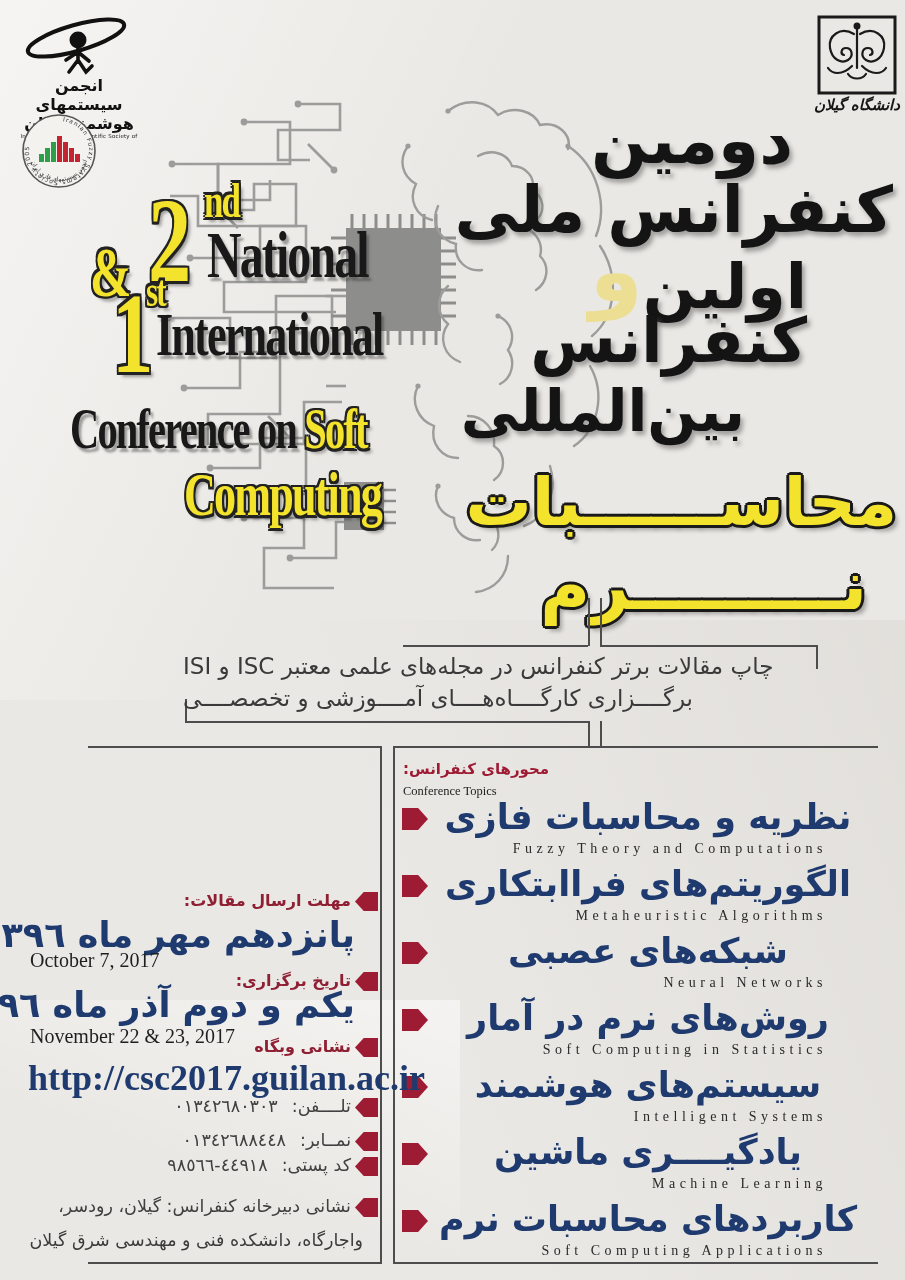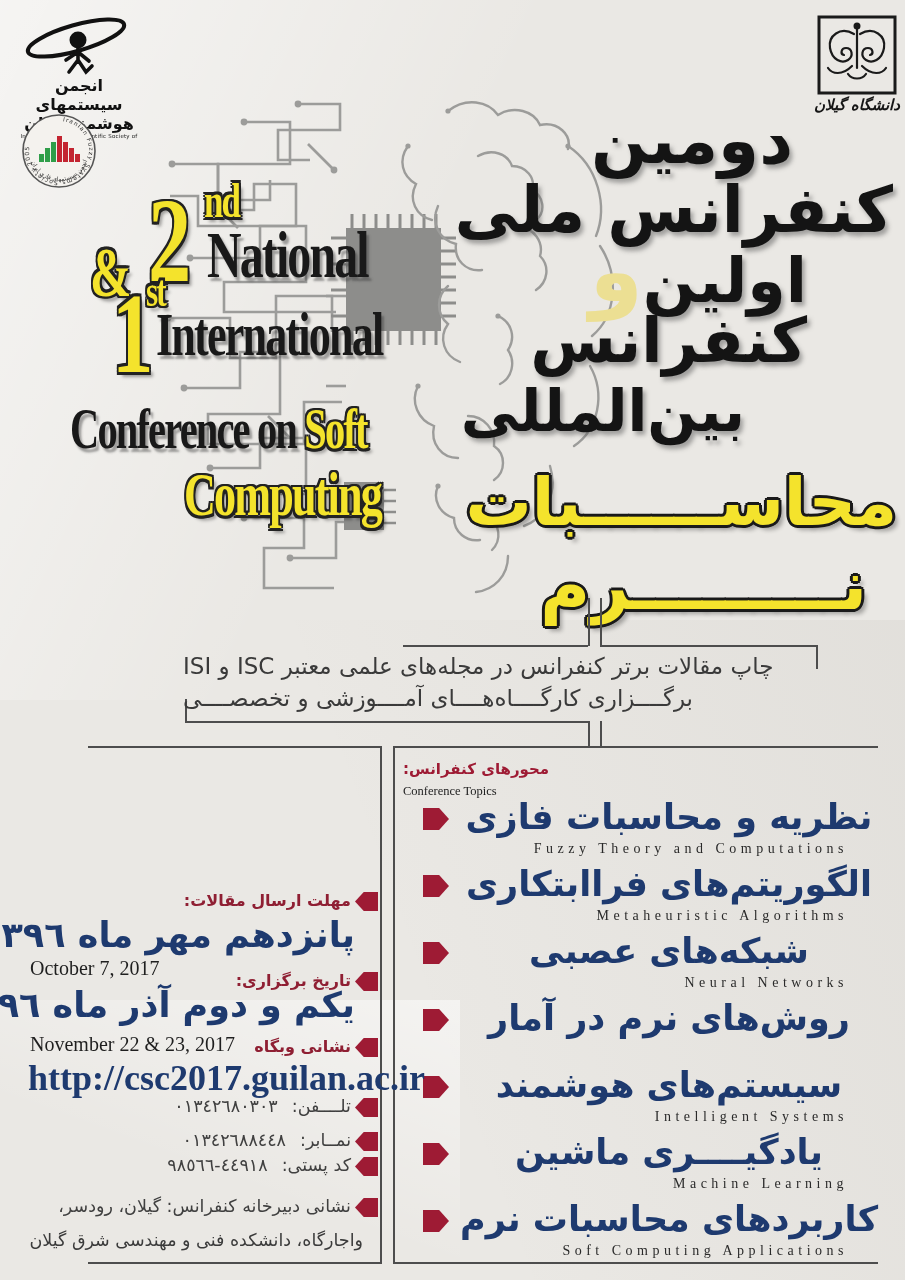--- a/index.html
+++ b/index.html
@@ -52,33 +52,33 @@
          clip-path:polygon(100% 50%,62% 0,0 0,0 100%,62% 100%);}
 
   
   #info{left:0;top:885px;width:381px;height:395px;direction:rtl;}
   #info .row{position:absolute;right:0;width:413px;white-space:nowrap;}
   .lbl{color:#8f1f33;font-weight:bold;font-size:16px;}
   .lblrow{padding-left:0;text-align:right;padding-right:30px;box-sizing:border-box;}
   .lblrow .arr-l{position:absolute;right:3px;top:1px;}
   .navy-date{color:#1e3a6f;font-weight:bold;font-size:35px;text-align:right;padding-right:26px;box-sizing:border-box;}
   .en-date{direction:ltr;text-align:left;font-family:"Liberation Serif",serif;
-           font-size:20px;color:#1f1f1f;position:absolute;left:30px;white-space:nowrap;margin-top:8px;}
+           font-size:20px;color:#1f1f1f;position:absolute;left:30px;white-space:nowrap;}
   .url{direction:ltr;font-family:"Liberation Serif",serif;font-weight:bold;
        font-size:36px;color:#1e3a6f;left:28px;position:absolute;white-space:nowrap;}
   .contact{font-size:17.5px;color:#404040;text-align:right;padding-right:30px;box-sizing:border-box;}
   .contact .arr-l{position:absolute;right:3px;top:2px;}
   .contact .val{letter-spacing:1px;margin-left:0;margin-right:14px;unicode-bidi:embed;}
   .addr2{font-size:17.5px;color:#3b3b3b;text-align:right;padding-right:18px;box-sizing:border-box;}
 
   
   #topics-head-fa{left:403px;top:760px;color:#9e1b34;font-weight:bold;font-size:15px;direction:rtl;}
   #topics-head-en{left:403px;top:784px;color:#222;font-size:12.5px;
                   font-family:"Liberation Serif",serif;}
-  #topics-list{left:393px;top:795px;width:490px;position:absolute;padding-left:21px;}
+  #topics-list{left:393px;top:795px;width:490px;position:absolute;}
   .topic-row{position:relative;height:67px;}
   .topic-row .arr-r{position:absolute;left:9px;top:13px;}
   .topic-fa{direction:rtl;text-align:center;color:#1e3a6f;font-weight:bold;
             font-size:35px;line-height:44px;padding-left:20px;white-space:nowrap;}
   .topic-en{text-align:right;padding-right:56px;font-family:"Liberation Serif",serif;
             font-size:14px;letter-spacing:4.5px;color:#2a2a2a;line-height:20px;}
 
   
   .logo-cap-fa{font-size:16px;font-weight:bold;color:#111;direction:rtl;text-align:center;}
   .logo-cap-en{font-size:5.5px;color:#222;text-align:center;letter-spacing:.2px;}
@@ -227,21 +227,21 @@
   <div class="abs en-big en-yellow" style="left:146px;top:270px;font-size:34px;">st</div>
   <div class="abs en-big en-black" style="left:156px;top:304px;font-size:48px;">International</div>
   <div class="abs en-big" style="left:70px;top:402px;font-size:44px;white-space:nowrap;">
     <span class="en-black">Conference on </span><span class="en-yellow">Soft</span>
   </div>
   <div class="abs en-big en-yellow" style="left:184px;top:464px;font-size:48px;">Computing</div>
 
   <div class="abs fa-big" style="right:112px;top:108px;font-size:66px;">دومین</div>
   <div class="abs fa-big" style="right:12px;top:178px;font-size:64px;">کنفرانس ملی</div>
   <div class="abs fa-big fa-waw" style="right:262px;top:228px;font-size:86px;text-shadow:none;">و</div>
-  <div class="abs fa-big" style="right:98px;top:250px;font-size:62px;">اولین</div>
+  <div class="abs fa-big" style="right:98px;top:256px;font-size:62px;">اولین</div>
   <div class="abs fa-big" style="right:98px;top:310px;font-size:62px;">کنفرانس</div>
   <div class="abs fa-big" style="right:160px;top:382px;font-size:58px;">بین‌المللی</div>
   <div class="abs fa-big fa-yellow" style="right:8px;top:470px;font-size:66px;">محاســــــبات</div>
   <div class="abs fa-big fa-yellow" style="right:38px;top:552px;font-size:68px;">نـــــــــرم</div>
 
   <div class="vline" style="left:588px;top:598px;height:48px;"></div>
   <div class="vline" style="left:600px;top:598px;height:48px;"></div>
   <div class="hline" style="left:403px;top:645px;width:185px;"></div>
   <div class="hline" style="left:600px;top:645px;width:218px;"></div>
   <div class="vline" style="left:816px;top:645px;height:24px;"></div>
@@ -276,20 +276,21 @@
         <div class="topic-en">Metaheuristic Algorithms</div>
       </div>
       <div class="topic-row">
         <span class="arr-r"></span>
         <div class="topic-fa">شبکه‌های عصبی</div>
         <div class="topic-en">Neural Networks</div>
       </div>
       <div class="topic-row">
         <span class="arr-r"></span>
         <div class="topic-fa">روش‌های نرم در آمار</div>
+        <div class="topic-en">Soft Computing in Statistics</div>
       </div>
       <div class="topic-row">
         <span class="arr-r"></span>
         <div class="topic-fa">سیستم‌های هوشمند</div>
         <div class="topic-en">Intelligent Systems</div>
       </div>
       <div class="topic-row">
         <span class="arr-r"></span>
         <div class="topic-fa">یادگیــــری ماشین</div>
         <div class="topic-en">Machine Learning</div>

